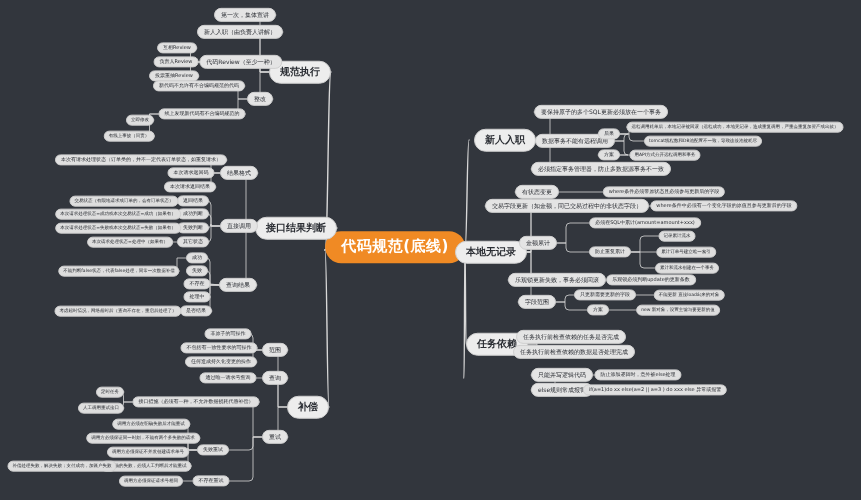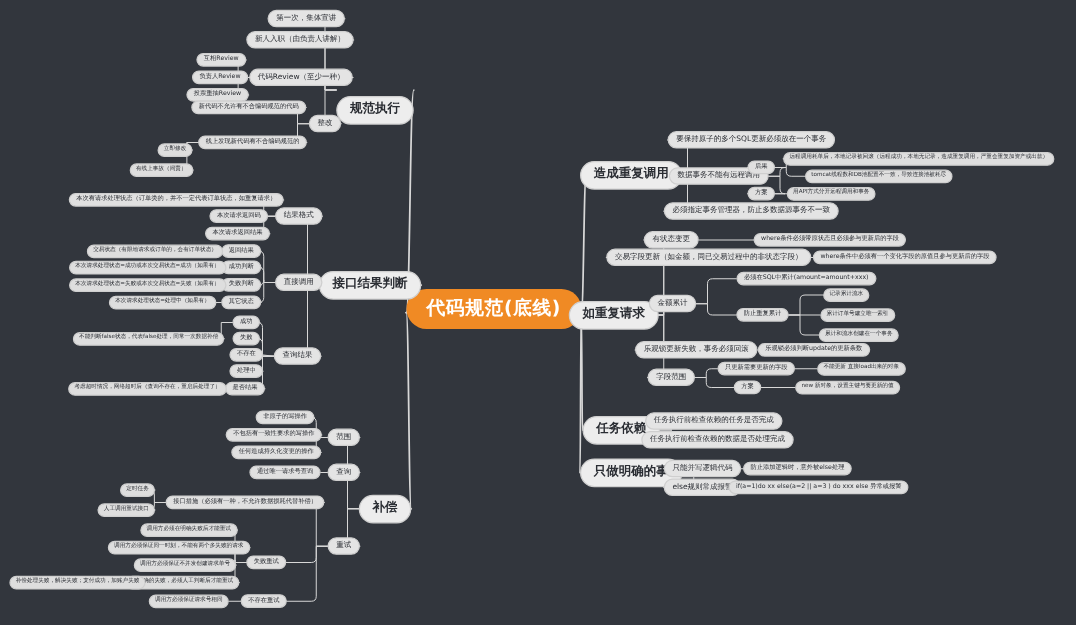--- a/index.html
+++ b/index.html
@@ -160,27 +160,26 @@
       <path d="M636,295 L653.5,295" fill="none" stroke="#d8d8d8" stroke-width="0.8" stroke-linejoin="round" stroke-linecap="round"></path>
       <path d="M609,310 L636,310" fill="none" stroke="#d8d8d8" stroke-width="0.8" stroke-linejoin="round" stroke-linecap="round"></path>
       <path d="M528,344 L537,344 L537,341 Q537,337 541,337 L516,337" fill="none" stroke="#d8d8d8" stroke-width="0.8" stroke-linejoin="round" stroke-linecap="round"></path>
       <path d="M528,344 L537,344 L537,348 Q537,352 541,352 L513,352" fill="none" stroke="#d8d8d8" stroke-width="0.8" stroke-linejoin="round" stroke-linecap="round"></path>
       <path d="M546,378 L555,378 L555,379 Q555,375 559,375 L531,375" fill="none" stroke="#d8d8d8" stroke-width="0.8" stroke-linejoin="round" stroke-linecap="round"></path>
       <path d="M546,378 L555,378 L555,386 Q555,390 559,390 L531,390" fill="none" stroke="#d8d8d8" stroke-width="0.8" stroke-linejoin="round" stroke-linecap="round"></path>
       <path d="M593,375 L594.5,375" fill="none" stroke="#d8d8d8" stroke-width="0.8" stroke-linejoin="round" stroke-linecap="round"></path>
       <path d="M593,390 L583,390" fill="none" stroke="#d8d8d8" stroke-width="0.8" stroke-linejoin="round" stroke-linecap="round"></path>
     </svg>
 <div class="node lvl0" style="left: 395px; top: 247px;">代码规范(底线)</div>
-    <div class="node lvl1" style="left: 300px; top: 72px; margin-top: 16px;">规范执行</div>
+    <div class="node lvl1" style="left: 300px; top: 72px;">规范执行</div>
     <div class="node lvl1" style="left: 296px; top: 228px;">接口结果判断</div>
     <div class="node lvl1" style="left: 308px; top: 407px; font-family: Liberation Serif, serif;">补偿</div>
-    <div class="node lvl1" style="left: 505px; top: 140px;">造成重复调用</div>
-    <div class="node lvl1" style="left: 491px; top: 252px;">如重复请求</div>
+    <div class="node lvl1" style="left: 505px; top: 140px;">新人入职</div>
+    <div class="node lvl1" style="left: 491px; top: 252px;">本地无记录</div>
     <div class="node lvl1" style="left: 497px; top: 344px; text-align: center;">任务依赖</div>
-    <div class="node lvl1" style="left: 505px; top: 378px;">只做明确的事</div>
     <div class="node lvl2" style="left: 245px; top: 15px;">第一次，集体宣讲</div>
     <div class="node lvl2" style="left: 240px; top: 32px;">新人入职（由负责人讲解）</div>
     <div class="node lvl2" style="left: 241px; top: 62px;">代码Review（至少一种）</div>
     <div class="node lvl2" style="left: 260px; top: 99px;">整改</div>
     <div class="node lvl3" style="left: 177px; top: 48px;">互相Review</div>
     <div class="node lvl3" style="left: 176px; top: 62px;">负责人Review</div>
     <div class="node lvl3" style="left: 174px; top: 76px;">投票重抽Review</div>
     <div class="node lvl3" style="left: 199px; top: 86px;">新代码不允许有不合编码规范的代码</div>
     <div class="node lvl3" style="left: 202px; top: 114px;">线上发现新代码有不合编码规范的</div>
     <div class="node lvl4" style="left: 140px; top: 120px;">立即修改</div>

